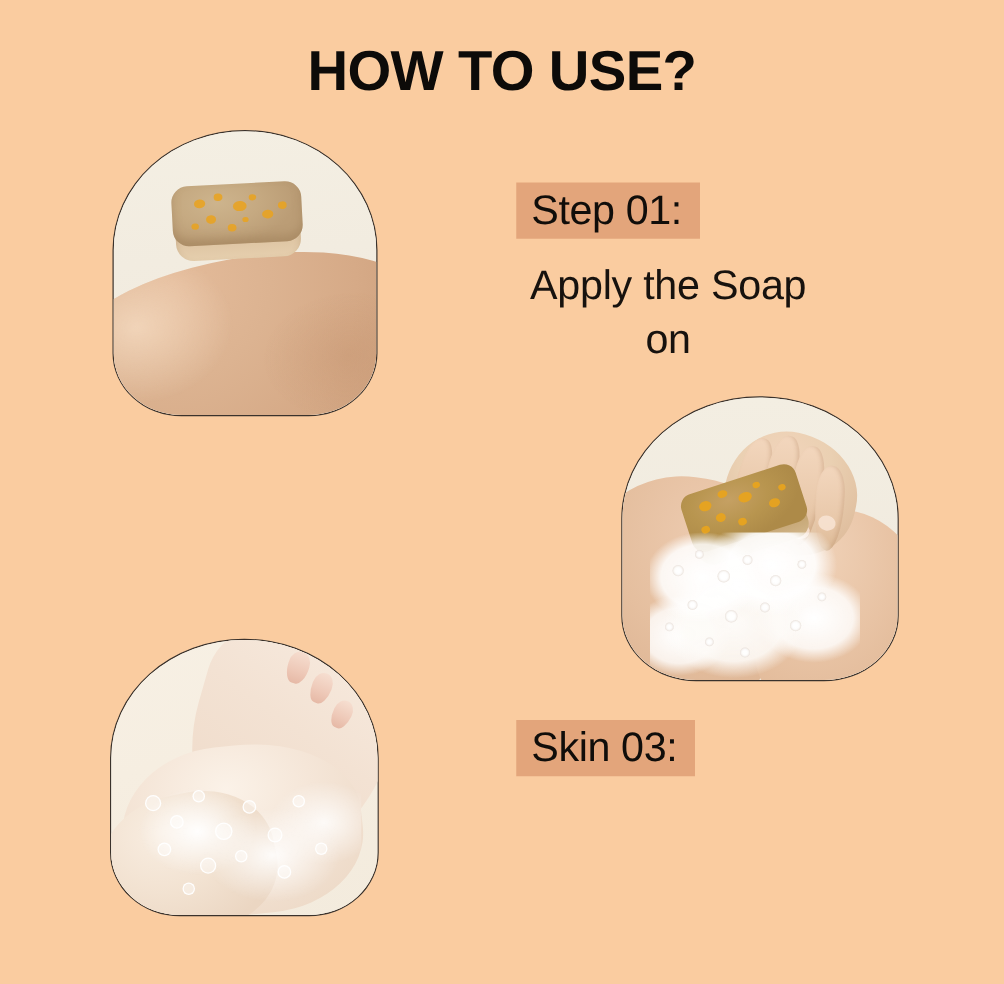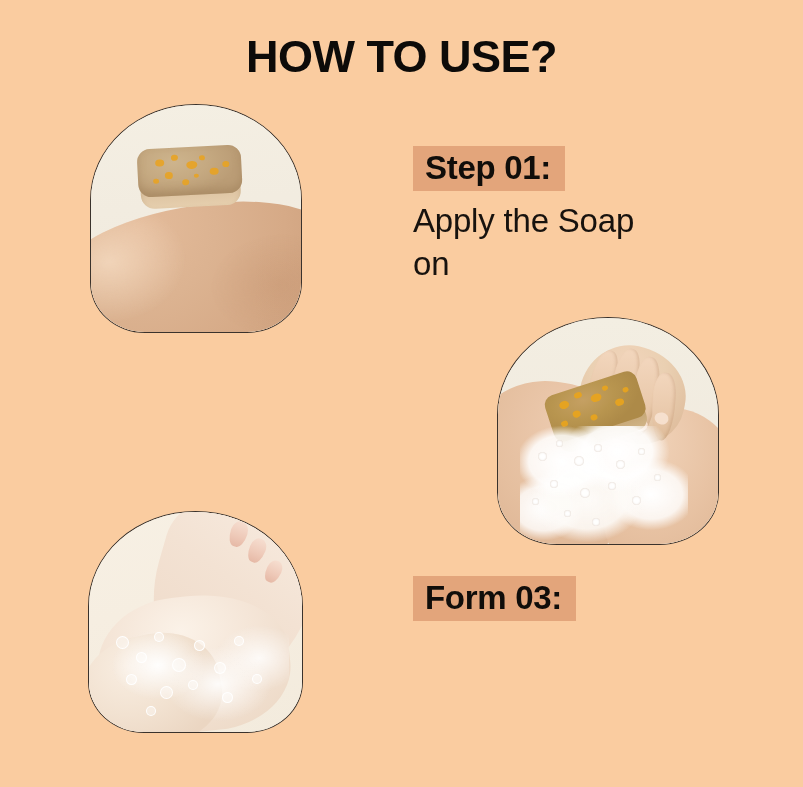--- a/index.html
+++ b/index.html
@@ -40,34 +40,35 @@
 
   
   .step-block {
     position: absolute;
   }
   .step-label {
     display: inline-block;
     background: #e3a57b;
     color: #100d0a;
     font-size: 33px;
-    font-weight: 700;
+    font-weight: 400;
     letter-spacing: -0.3px;
     padding: 5px 14px 7px 12px;
     line-height: 1.0;
     font-family: "Liberation Sans", sans-serif;
   }
   .step-body {
     color: #17120e;
     font-size: 33px;
     font-weight: 400;
     line-height: 1.29;
     letter-spacing: -0.2px;
-    margin-top: 9px;
+    margin-top: 16px;
     font-family: "Liberation Sans", sans-serif;
+    text-align: center;
   }
   .step-body span {
     display: block;
   }
 
   #step01 { left: 413px; top: 146px; }
   #step02 { left: 95px;  top: 363px; }
   #step03 { left: 413px; top: 576px; }
 
   
@@ -403,16 +404,16 @@
         <div class="bubble3" style="left:58px;top:68px;width:11px;height:11px;"></div>
         <div class="bubble3" style="left:86px;top:62px;width:8px;height:8px;"></div>
         <div class="bubble3" style="left:120px;top:74px;width:9px;height:9px;"></div>
         <div class="bubble3" style="left:44px;top:88px;width:8px;height:8px;"></div>
         <div class="bubble3" style="left:150px;top:56px;width:8px;height:8px;"></div>
       </div>
     </div>
   </div>
 
   <div class="step-block" id="step03">
-    <div class="step-label">Form 03:</div>
+    <div class="step-label">Skin 03:</div>
   </div>
 
 </div>
 
 </body></html>

